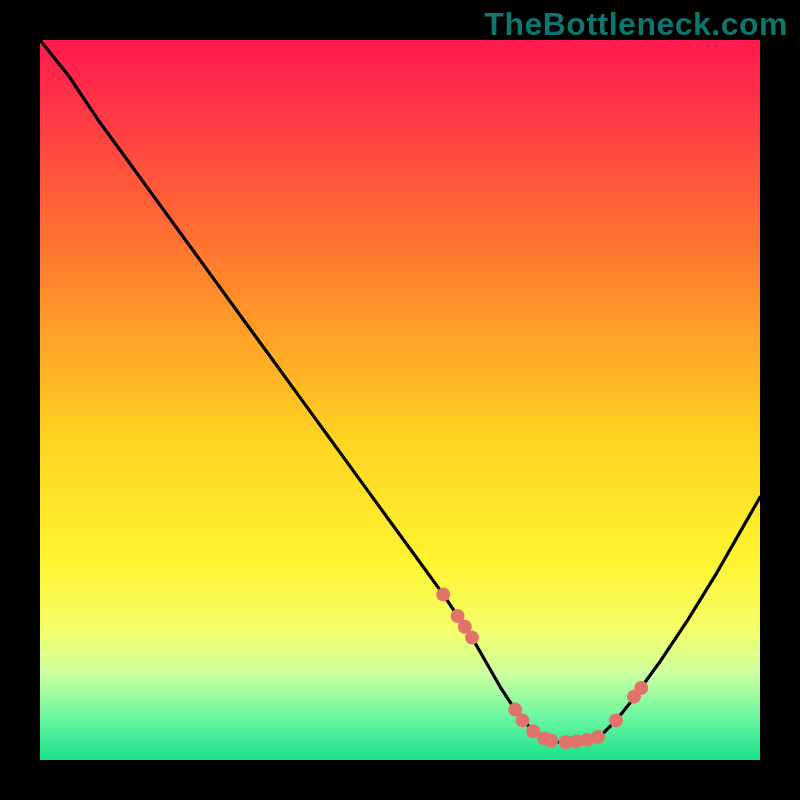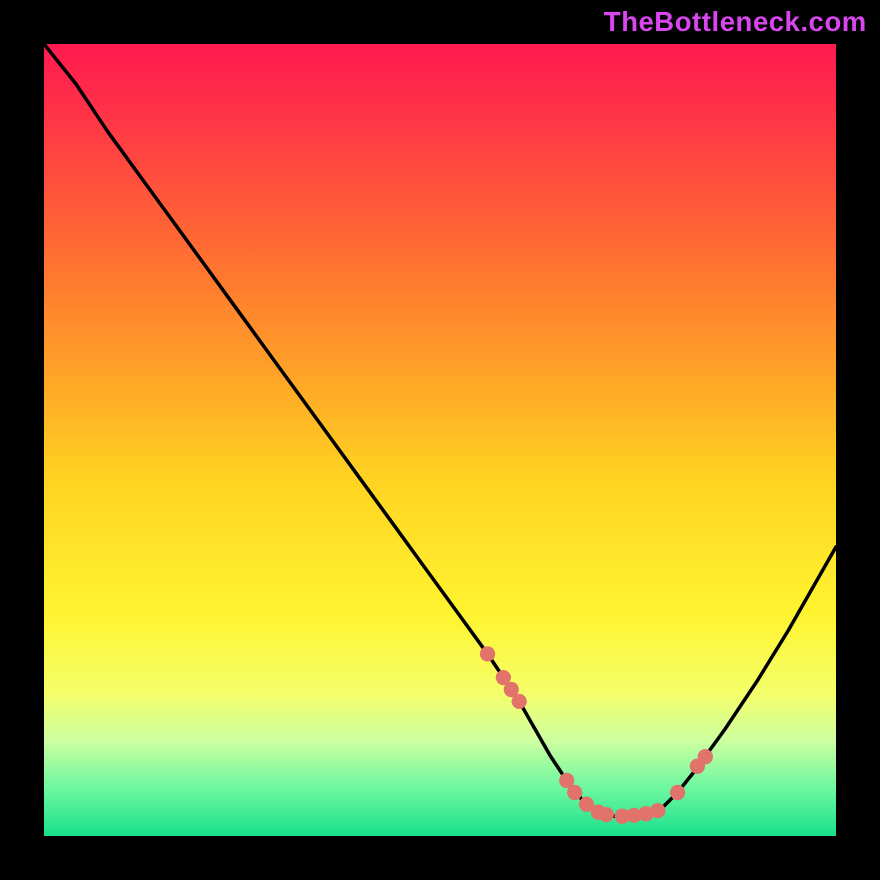--- a/index.html
+++ b/index.html
@@ -8,23 +8,23 @@
     position: relative;
     width: 800px;
     height: 800px;
     background: #000;
   }
   .watermark {
     position: absolute;
     top: 6px;
     right: 12px;
     font-family: Arial, Helvetica, sans-serif;
-    font-size: 25px;
+    font-size: 32px;
     font-weight: bold;
-    color: #d946ef;
+    color: #0f766e;
     letter-spacing: 0.5px;
     z-index: 10;
   }
   .plot {
     position: absolute;
     left: 40px;
     top: 40px;
     width: 720px;
     height: 720px;
   }

